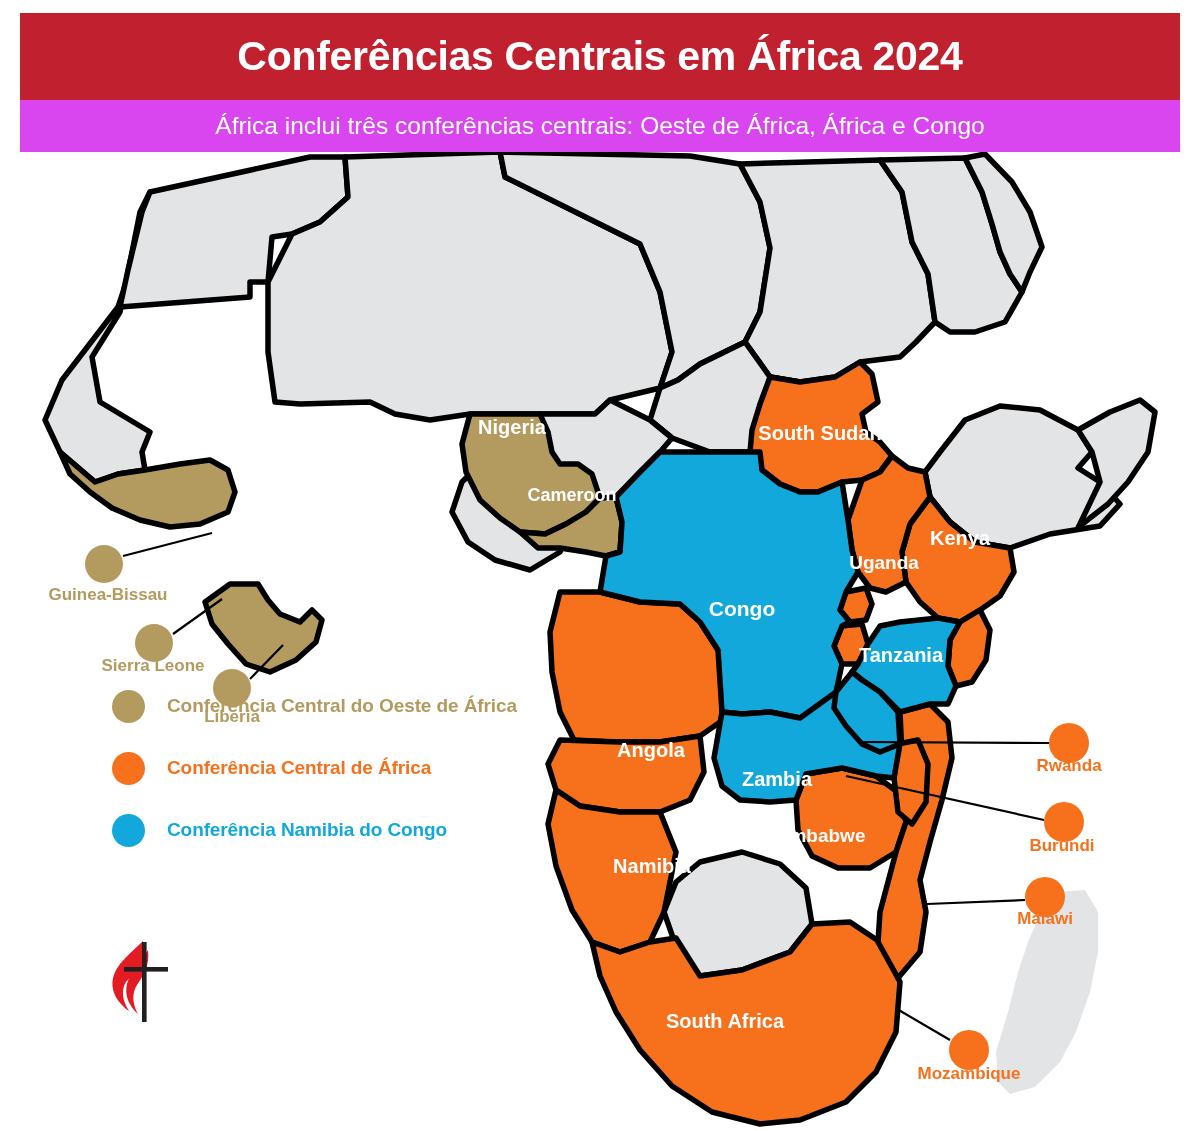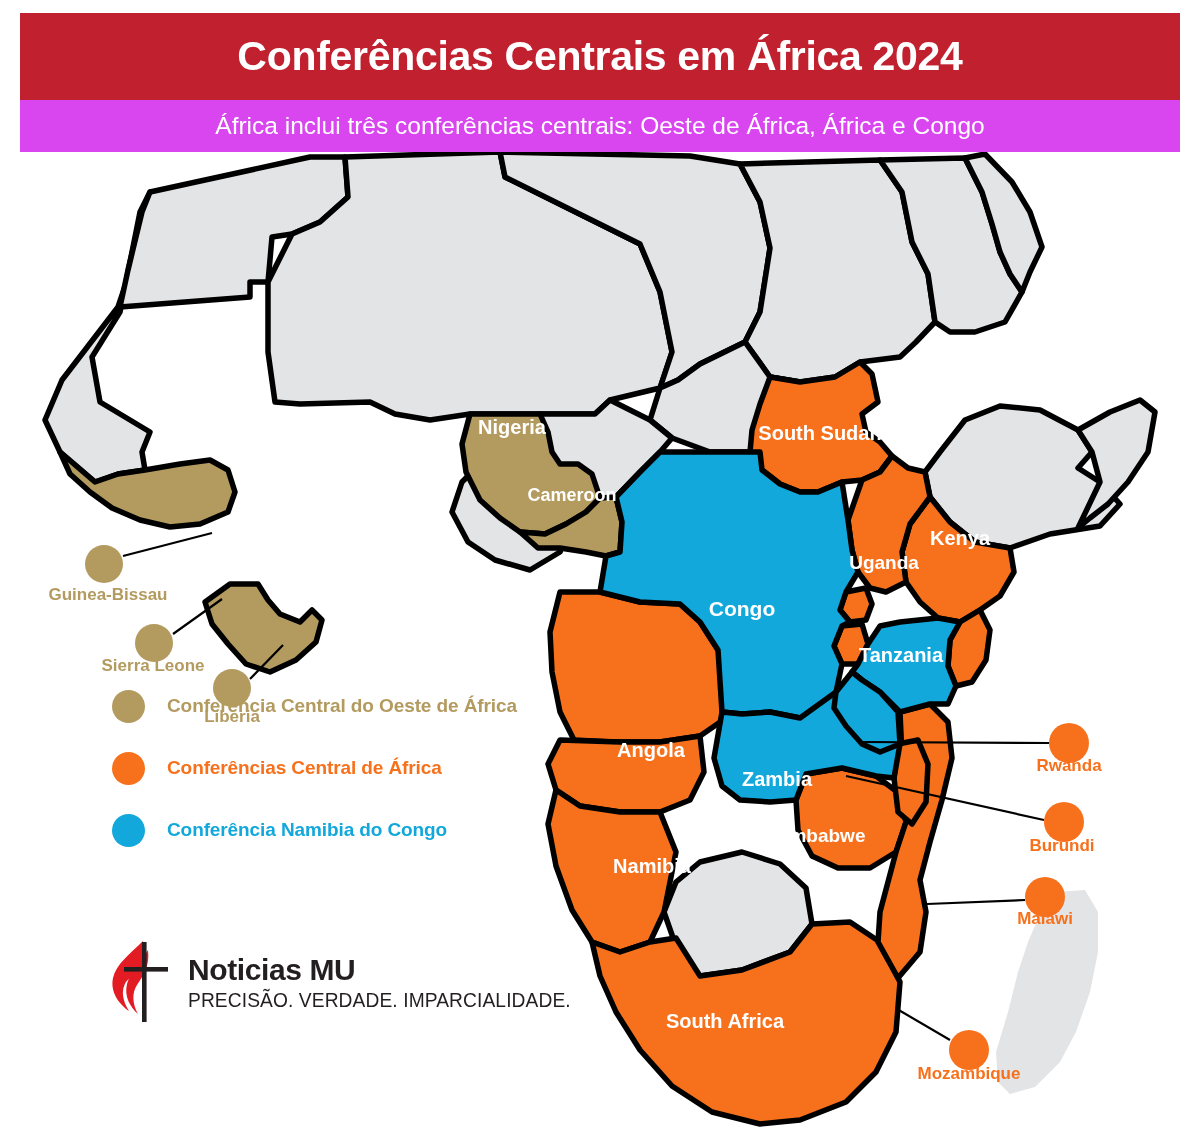--- a/index.html
+++ b/index.html
@@ -261,36 +261,32 @@
 
 <div id="legend">
 
   <div class="legend-row">
     <span class="legend-dot" style="background: rgb(179, 154, 95);"></span>
     <span class="legend-label" style="color: rgb(179, 154, 95);">Conferência Central do Oeste de África</span>
   </div>
 
   <div class="legend-row">
     <span class="legend-dot" style="background: rgb(247, 113, 28);"></span>
-    <span class="legend-label" style="color: rgb(247, 113, 28);">Conferências Central de África</span>
+    <span class="legend-label" style="color: rgb(247, 113, 28);">Conferência Central de África</span>
   </div>
 
   <div class="legend-row">
     <span class="legend-dot" style="background: rgb(18, 168, 219);"></span>
     <span class="legend-label" style="color: rgb(18, 168, 219);">Conferência Namibia do Congo</span>
   </div>
 
 </div>
 
 <div id="logo-block">
   <svg id="logo-mark" viewBox="0 0 62 88">
     <path d="M33,3 C20,16 6,26 3,40 C0,54 9,66 19,73 C12,62 11,52 16,44
              C10,50 10,58 13,63 C9,54 13,45 21,39 C29,33 34,24 33,3 Z" fill="#e31b23"></path>
     <path d="M38,12 C30,25 20,34 17,46 C14,58 20,69 28,76 C22,65 22,55 27,47
              C33,38 40,28 38,12 Z" fill="#e31b23"></path>
     <rect x="32" y="4" width="4.6" height="80" fill="#231f20"></rect>
     <rect x="14" y="29" width="44" height="4.6" fill="#231f20"></rect>
   </svg>
-  <div id="logo-text">
-    <div id="logo-name">Noticias MU</div>
-    <div id="logo-tagline">PRECISÃO. VERDADE. IMPARCIALIDADE.</div>
-  </div>
 </div>
 
 </body></html>

